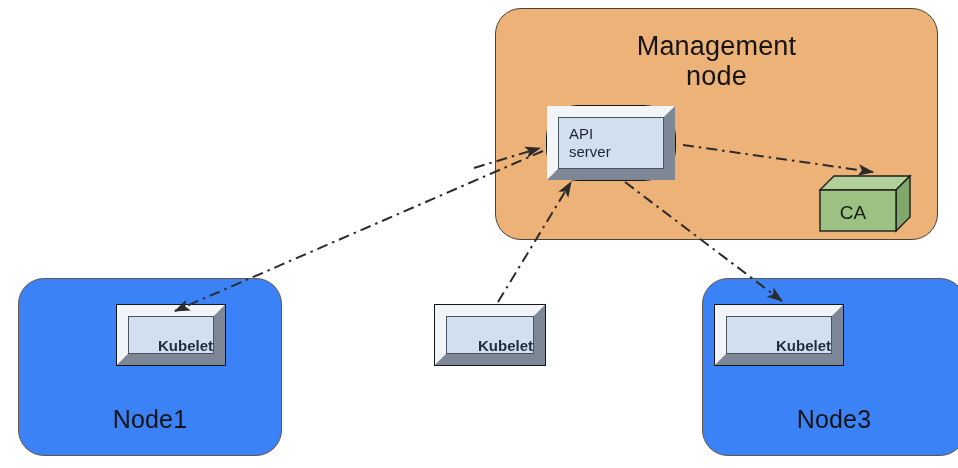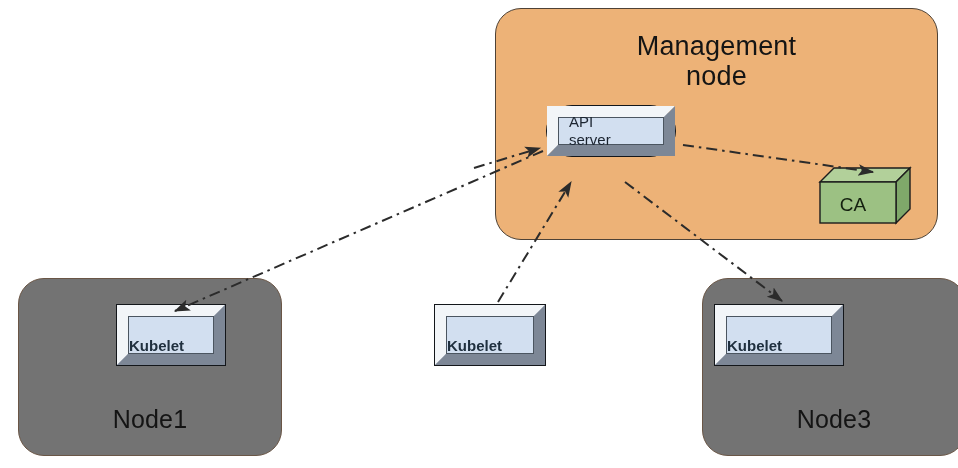--- a/index.html
+++ b/index.html
@@ -34,21 +34,21 @@
     border: 1.6px solid #5a4a3a;
     box-sizing: border-box;
     z-index: 1;
     padding-left: 36px;
   }
   .group.mgmt {
     background: #edb277;
     border-color: #4e4236;
   }
   .group.node {
-    background: #737373;
+    background: #3b82f6;
     border-color: #6a5646;
   }
 
   .group-title {
     position: absolute;
     left: 0;
     right: 0;
     text-align: center;
     color: #141414;
     font-weight: 400;
@@ -104,21 +104,21 @@
   .bevel .inner .label {
     color: #1b2430;
     font-size: 15px;
     line-height: 1.22;
     padding-left: 10px;
     white-space: pre-line;
     font-weight: 400;
   }
   .bevel.kubelet .inner .label {
     width: 100%;
-    text-align: left;
+    text-align: right;
     padding-left: 0;
     font-size: 15px;
     font-weight: 700;
     color: #20303f;
     margin-top: 22px;
   }
 
   
   .cuboid {
     position: absolute;
@@ -138,30 +138,30 @@
 </head>
 <body>
 
 <div id="canvas">
 
   <div class="group mgmt" style="left:495px; top:8px; width:443px; height:232px;">
     <div class="group-title">Management
 node</div>
   </div>
 
-  <div class="bevel api-server" style="left:546px; top:105px; width:130px; height:52px;border-radius:32px;">
+  <div class="bevel api-server" style="left:546px; top:105px; width:130px; height:76px;border-radius:32px;">
     <div class="face-tl"></div>
     <div class="face-br"></div>
     <div class="inner">
       <span class="label">API
 server</span>
     </div>
   </div>
 
-  <div class="cuboid" style="left:820px; top:168px; width:90px; height:68px;">
+  <div class="cuboid" style="left:820px; top:176px; width:90px; height:68px;">
     <svg width="90" height="56" viewBox="0 0 90 56">
 
       <polygon points="0,14 14,0 90,0 76,14" fill="#b2d09a" stroke="#1c1c1c" stroke-width="1.4"></polygon>
 
       <polygon points="76,14 90,0 90,41 76,55" fill="#7fa86a" stroke="#1c1c1c" stroke-width="1.4"></polygon>
 
       <rect x="0" y="14" width="76" height="41" fill="#9cc183" stroke="#1c1c1c" stroke-width="1.4"></rect>
     </svg>
     <div class="ca-label">CA</div>
   </div>

